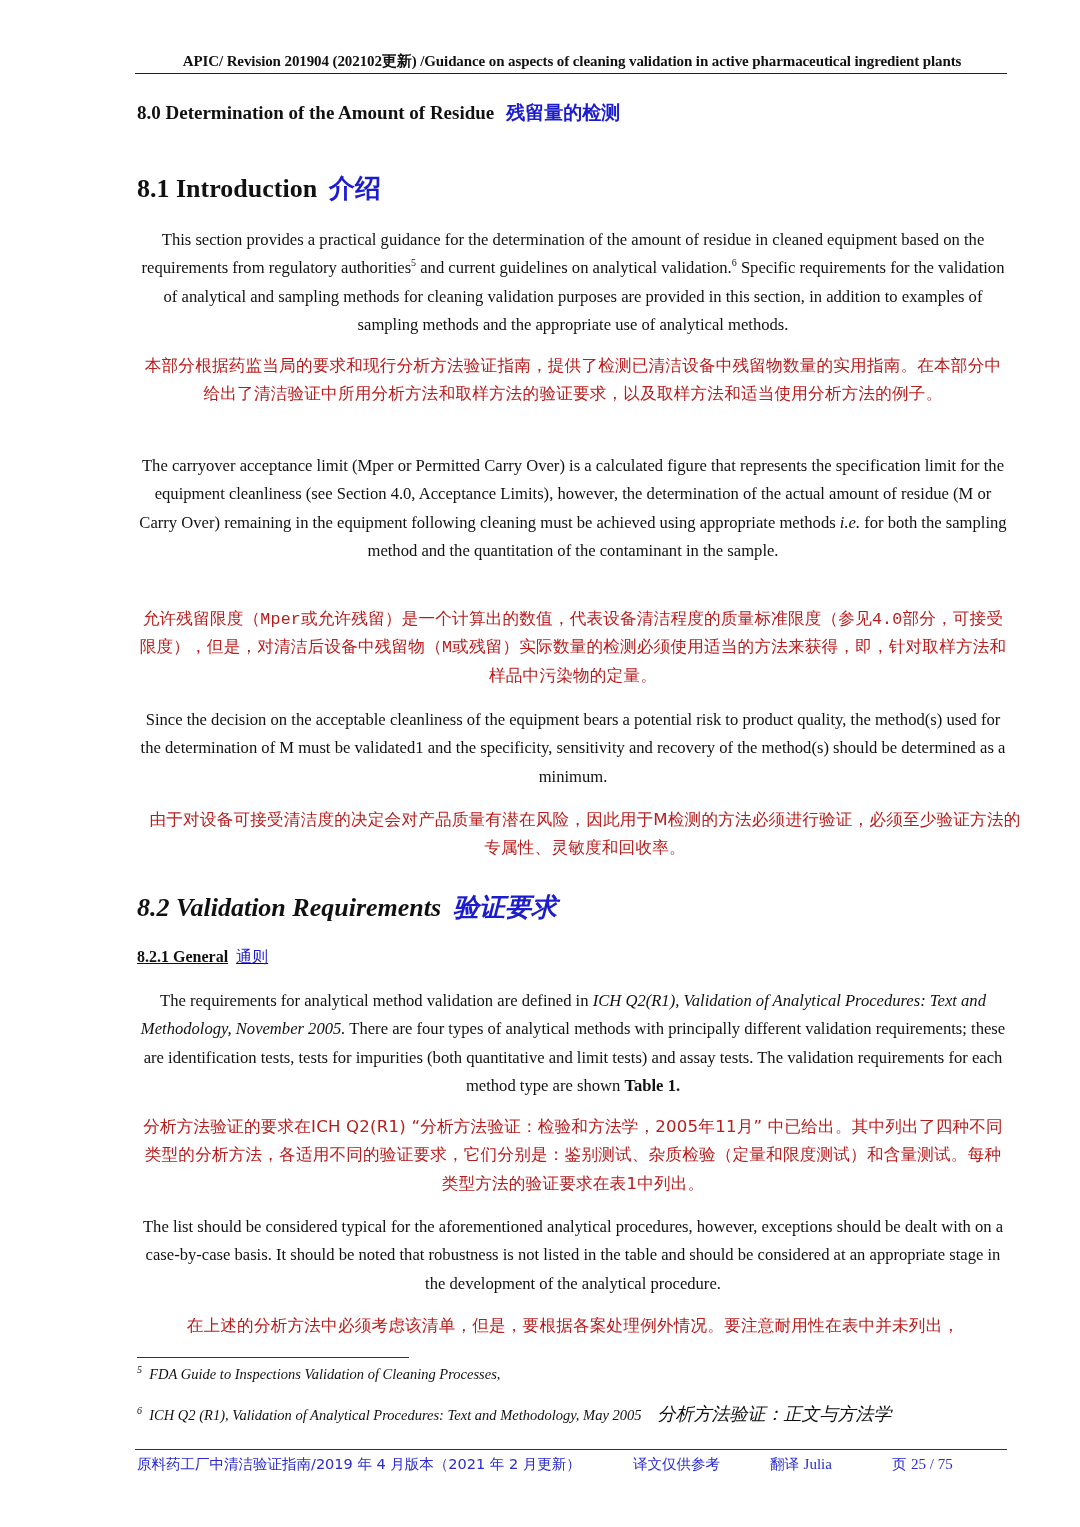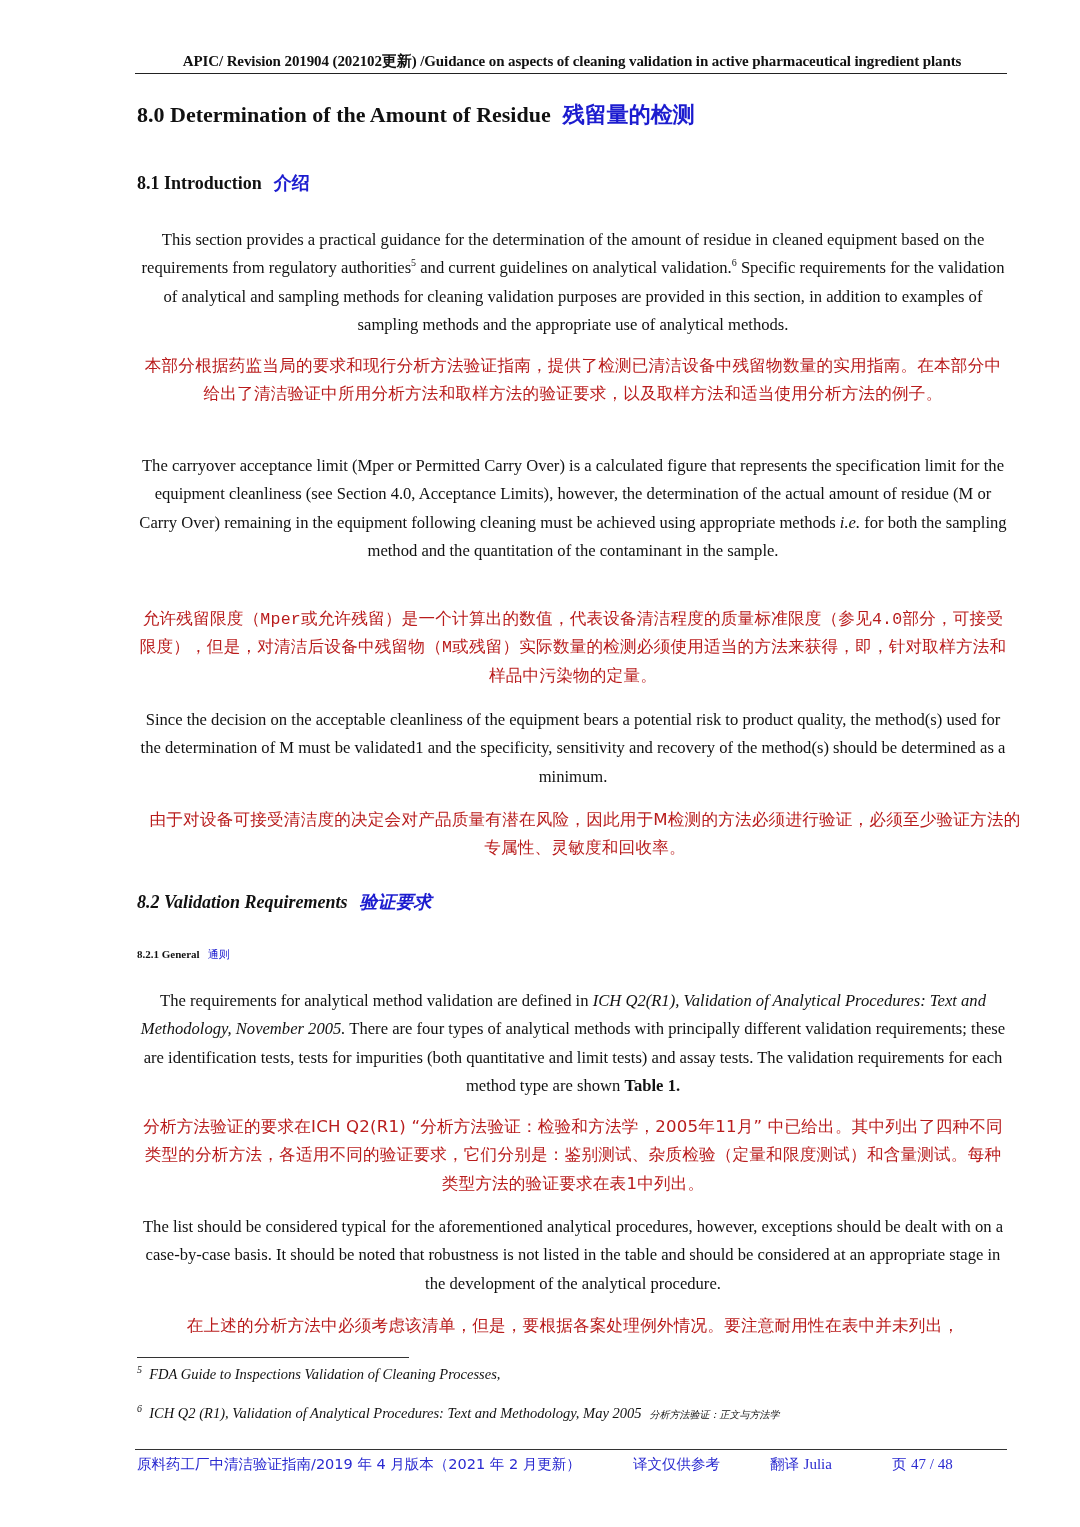--- a/index.html
+++ b/index.html
@@ -3,34 +3,34 @@
 <meta charset="utf-8">
 <style>
   html, body { margin: 0; padding: 0; background: #ffffff; }
   body { width: 1080px; height: 1527px; position: relative; overflow: hidden;
          font-family: "Liberation Serif", "DejaVu Serif", serif; color: #111; }
   .page { position: absolute; left: 8px; top: 0; width: 1080px; height: 1527px; text-align: center; }
   .running-header { position: absolute; left: 129px; top: 52px; width: 870px;
          font-size: 15px; font-weight: bold; letter-spacing: -0.1px; white-space: nowrap; }
   .header-rule { position: absolute; left: 127px; top: 73px; width: 872px; height: 0;
          border-top: 1.5px solid #222; }
-  .h1 { position: absolute; left: 129px; top: 100px; font-size: 22px; font-weight: bold; white-space: nowrap; }
-  .h2 { position: absolute; font-size: 18px; font-weight: bold; white-space: nowrap; }
-  .h3 { position: absolute; font-size: 11px; font-weight: bold; white-space: nowrap; }
+  .h1 { position: absolute; left: 129px; top: 100px; font-size: 19px; font-weight: bold; white-space: nowrap; }
+  .h2 { position: absolute; font-size: 26px; font-weight: bold; white-space: nowrap; }
+  .h3 { position: absolute; font-size: 16px; font-weight: bold; white-space: nowrap; text-decoration: underline; }
   .cn-head { color: #1c1ccf; font-family: "DejaVu Sans", sans-serif; font-weight: bold; margin-left: 12px; }
   .cn-head-light { color: #1c1ccf; font-family: "DejaVu Sans", sans-serif; font-weight: normal; margin-left: 8px; }
   .para { position: absolute; left: 129px; width: 872px; font-size: 16.6px; line-height: 28.4px; }
   .para-cn { position: absolute; left: 129px; width: 872px; font-size: 16.6px; line-height: 28.4px;
          color: #b91c1c; font-family: "DejaVu Sans", sans-serif; letter-spacing: 0.2px; }
   sup { font-size: 10px; vertical-align: super; line-height: 0; }
   i { font-style: italic; }
   .fn-rule { position: absolute; left: 129px; top: 1357px; width: 272px; height: 0; border-top: 1px solid #333; }
   .fn { position: absolute; left: 129px; font-size: 14.5px; line-height: 19px; white-space: nowrap; font-style: italic; }
   .fn-link { color: #2a2ad0; }
-  .fn-cn { font-family: "DejaVu Sans", sans-serif; font-size: 10px; margin-left: 8px; }
+  .fn-cn { font-family: "DejaVu Sans", sans-serif; font-size: 18px; margin-left: 16px; }
   .footer-rule { position: absolute; left: 127px; top: 1449px; width: 872px; height: 0; border-top: 1.5px solid #333; }
   .footer { position: absolute; top: 1455px; font-size: 14.5px; color: #2a2ad0; white-space: nowrap; font-family: "DejaVu Sans", sans-serif; }
   .footer .num { font-family: "Liberation Serif", serif; font-size: 15px; }
 </style>
 </head>
 <body>
 
 <div class="page">
 
   <div class="running-header">APIC/ Revision 201904 (202102更新) /Guidance on aspects of cleaning validation in active pharmaceutical ingredient plants</div>
@@ -89,16 +89,16 @@
   </div>
 
   <div class="footer-rule"></div>
 
   <div class="footer" style="left:129px;">原料药工厂中清洁验证指南/2019 年 4 月版本（2021 年 2 月更新）</div>
   <div class="footer" style="left:625px;">译文仅供参考</div>
   <div class="footer" style="left:762px;">
     <span>翻译</span>&nbsp;<span class="num">Julia</span>
   </div>
   <div class="footer" style="left:884px;">
-    <span>页</span>&nbsp;<span class="num">47 / 48</span>
+    <span>页</span>&nbsp;<span class="num">25 / 75</span>
   </div>
 
 </div>
 
 </body></html>

